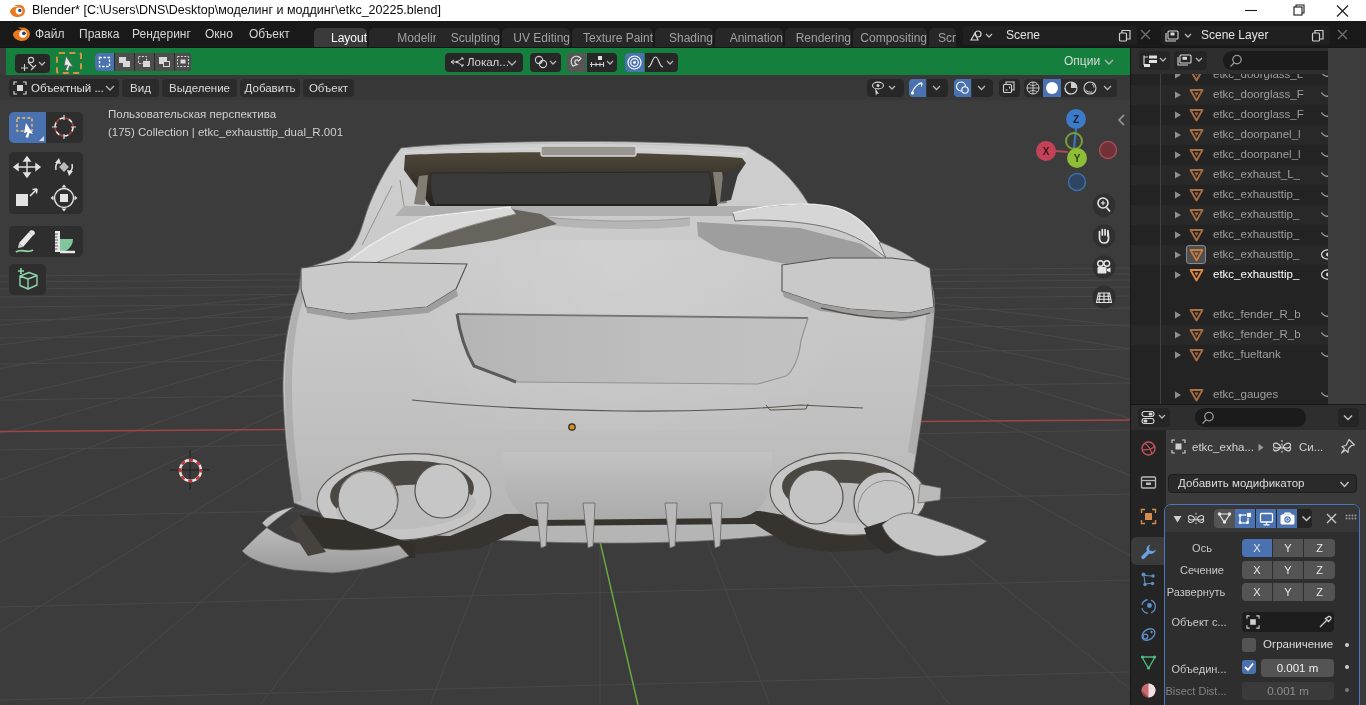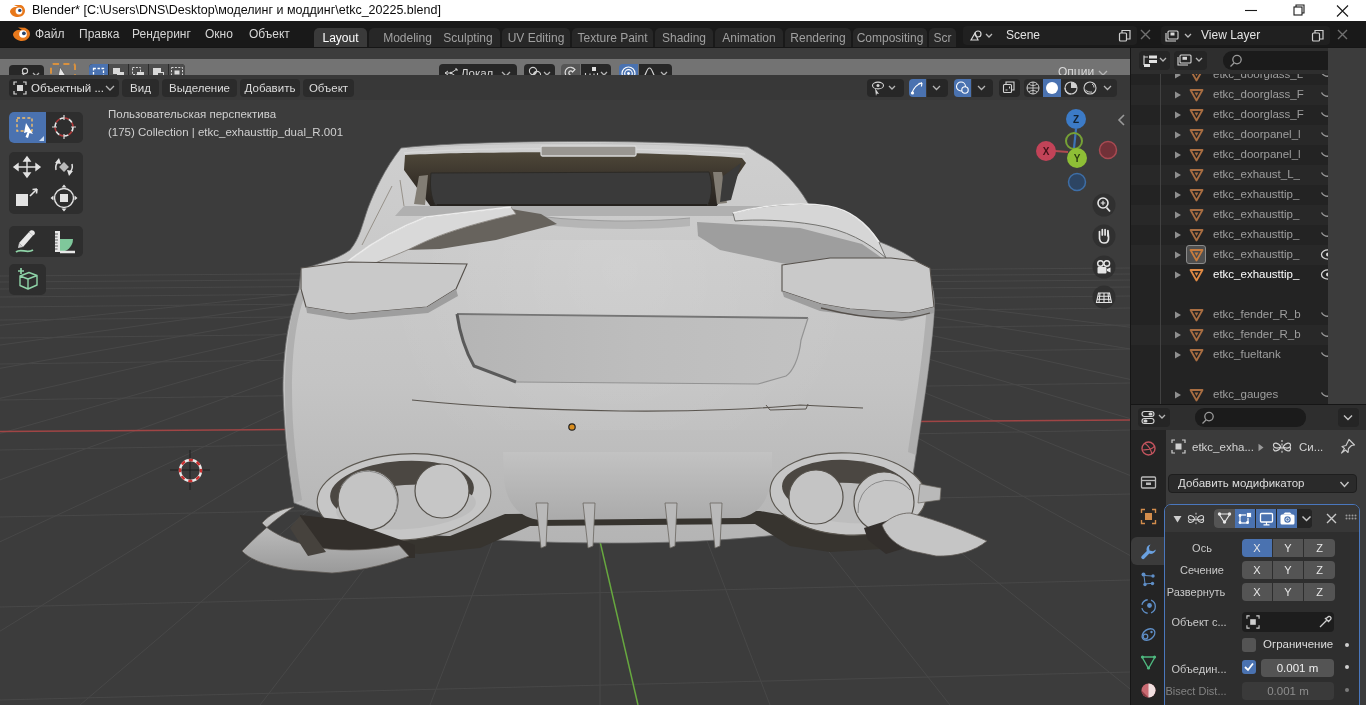--- a/index.html
+++ b/index.html
@@ -8,26 +8,26 @@
 .abs { position:absolute; }
 #stage { position:relative; width:1366px; height:705px; }
 
 #titlebar { left:0; top:0; width:1366px; height:21px; background:#ffffff; color:#0a0a0a;
   font-size:12.5px; }
 #titletext { left:32px; top:3px; }
 
 #topbar { left:0; top:21px; width:1366px; height:27px; background:#191919; }
 .menu { position:absolute; top:6px; color:#d6d6d6; font-size:12px; }
 .tab { position:absolute; top:7px; height:20px; border-radius:5px 5px 0 0; background:#272727;
-  color:#a0a0a0; font-size:12px; text-align:center; line-height:20px; overflow:hidden; }
+  color:#a0a0a0; font-size:12px; text-align:right; line-height:20px; overflow:hidden; }
 .tab.active { background:#3a3a3a; color:#ffffff; }
 .idfield { position:absolute; top:5px; height:19px; background:#202020; border-radius:4px;
   color:#e4e4e4; font-size:12px; line-height:19px; }
 
-#toolrow { left:0; top:48px; width:1131px; height:27px; background:#737373;margin-top:11px; }
+#toolrow { left:6px; top:48px; width:1131px; height:27px; background:#15803d; }
 
 #vphead { left:0; top:75px; width:1131px; height:25px; background:#383838; }
 .pill { position:absolute; top:4px; height:18px; background:#2b2b2b; border-radius:4px;
   color:#dcdcdc; font-size:11.5px; text-align:center; line-height:18px; }
 .dd { position:absolute; background:#272727; border-radius:4px; height:19px; }
 
 #viewport { left:0; top:100px; width:1131px; height:605px; background:#3c3c3c; overflow:hidden; }
 .vtext { position:absolute; color:#d0d0d0; font-size:11.5px; }
 
 #outliner { left:1131px; top:48px; width:197px; height:357px; background:#232323; overflow:hidden; }
@@ -104,21 +104,21 @@
     <path d="M2 1 L11 10 M11 1 L2 10" stroke="#707070" stroke-width="1.4"></path>
   </svg>
 
   <div class="idfield" style="left:1161px;width:169px">
     <svg class="abs" style="left:4px;top:2px" width="28" height="15" viewBox="0 0 28 15">
       <rect x="3" y="3" width="10" height="8" rx="1" fill="none" stroke="#d8d8d8" stroke-width="1.1"></rect>
       <rect x="5.5" y="4.5" width="4" height="3" fill="#d8d8d8"></rect>
       <path d="M1 5 L1 13 L11 13" fill="none" stroke="#d8d8d8" stroke-width="1.1"></path>
       <path d="M20 6 L23 9 L26 6" stroke="#bbb" stroke-width="1.3" fill="none"></path>
     </svg>
-    <span class="abs" style="left:40px">View Layer</span>
+    <span class="abs" style="left:40px">Scene Layer</span>
     <svg class="abs" style="left:150px;top:3px" width="14" height="14" viewBox="0 0 14 14">
       <rect x="1.5" y="4" width="7" height="8" rx="1" fill="none" stroke="#cfcfcf" stroke-width="1.2"></rect>
       <path d="M4 4 L4 1.5 L12 1.5 L12 10 L9 10" fill="none" stroke="#cfcfcf" stroke-width="1.2"></path>
     </svg>
   </div>
   <svg class="abs" style="left:1336px;top:8px" width="14" height="12" viewBox="0 0 14 12">
     <path d="M2 1 L11 10 M11 1 L2 10" stroke="#707070" stroke-width="1.4"></path>
   </svg>
 </div>
 

